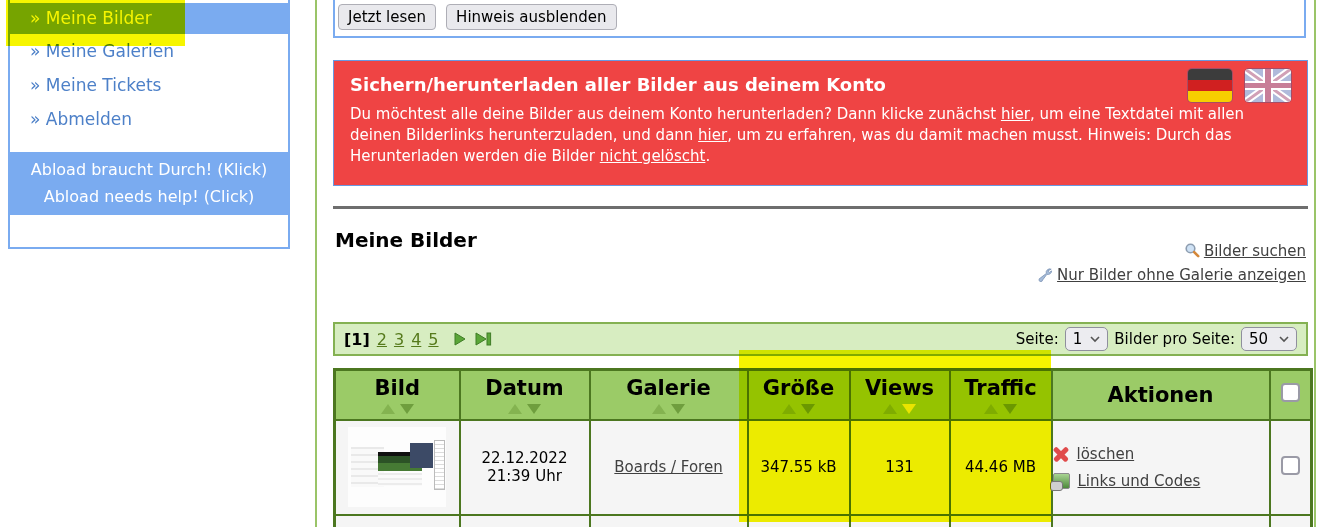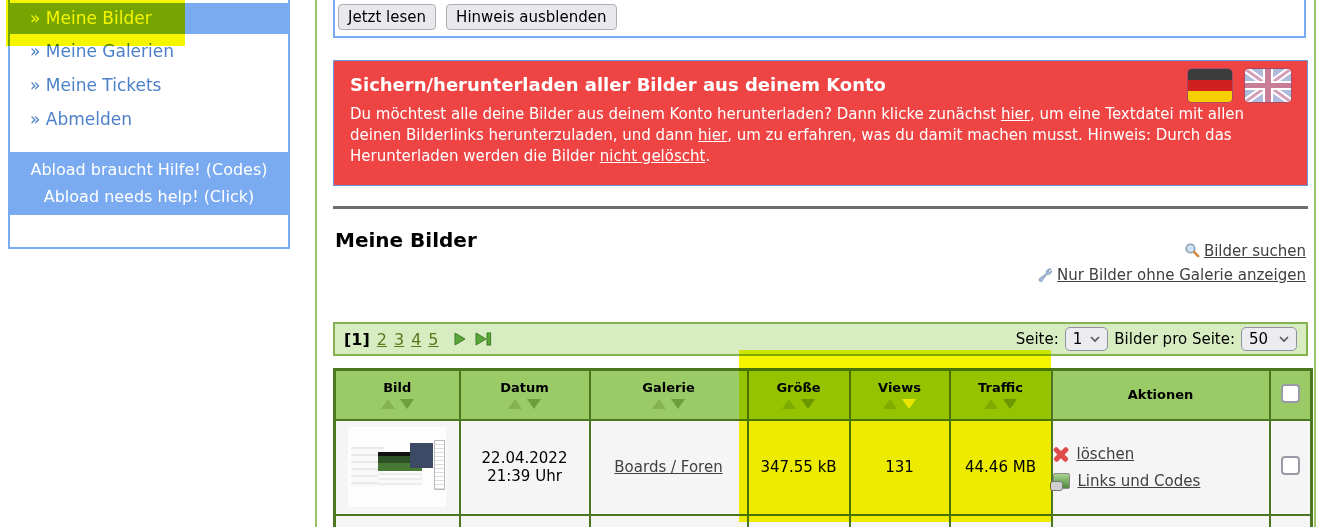--- a/index.html
+++ b/index.html
@@ -60,21 +60,21 @@
   #pagebar .right { margin-left:auto; display:flex; align-items:center; gap:6px; font-size:15px; }
   .select-pill { background:#ececf0; border:1px solid #8f8f9d; border-radius:5px;
                  padding:2px 7px; font-size:15px; display:inline-flex; align-items:center;
                  gap:8px; cursor:pointer; }
 
   
   #imgtable { left:333px; top:368px; border-collapse:collapse; table-layout:fixed;
               width:977px; background:#f5f5f5; }
   #imgtable th, #imgtable td { border:2px solid #4c7720; }
   #imgtable { border:3px solid #4c7720; }
-  #imgtable th { background:#9bcb67; height:50px; font-size:13px; color:#000;
+  #imgtable th { background:#9bcb67; height:50px; font-size:21px; color:#000;
                  text-align:center; vertical-align:middle; }
   #imgtable td { height:95px; text-align:center; vertical-align:middle; font-size:15px;
                  color:#000; }
   .sort-arrows { display:flex; justify-content:center; gap:5px; margin-top:4px; }
   .arr { width:0; height:0; border-left:7px solid transparent; border-right:7px solid transparent;
          cursor:pointer; }
   .arr-up   { border-bottom:10px solid #84b350; }
   .arr-down { border-top:10px solid #6f9e3e; }
   .arr-down.active { border-top-color:#f2ee00; }
   .cb { width:19px; height:19px; background:#fff; border:2px solid #9a9aa6; border-radius:4px;
@@ -110,21 +110,21 @@
 </style>
 </head>
 <body>
 
 <div id="sidebar" class="abs">
   <div class="sel-item">» Meine Bilder</div>
   <div class="nav-item">» Meine Galerien</div>
   <div class="nav-item">» Meine Tickets</div>
   <div class="nav-item">» Abmelden</div>
   <div class="help-box">
-    <div>Abload braucht Hilfe! (Codes)</div>
+    <div>Abload braucht Durch! (Klick)</div>
     <div>Abload needs help! (Click)</div>
   </div>
 </div>
 
 <div class="abs vline" style="left:315px"></div>
 <div class="abs vline" style="left:1314px"></div>
 
 <div id="topbox" class="abs">
   <span class="btn">Jetzt lesen</span>
   <span class="btn">Hinweis ausblenden</span>
@@ -273,21 +273,21 @@
     <td>
       <div class="thumb">
         <div class="sketch"></div>
             <div class="banner"></div>
             <div class="subpanel"></div>
         <div class="navy"></div>
             <div class="gridtable"></div>
       </div>
     </td>
     <td>
-      <div>22.04.2022</div>
+      <div>22.12.2022</div>
       <div>21:39 Uhr</div>
     </td>
     <td>
       <span class="green-link">Boards / Foren</span>
     </td>
     <td>
       <span>347.55 kB</span>
     </td>
     <td>
       <span>131</span>

